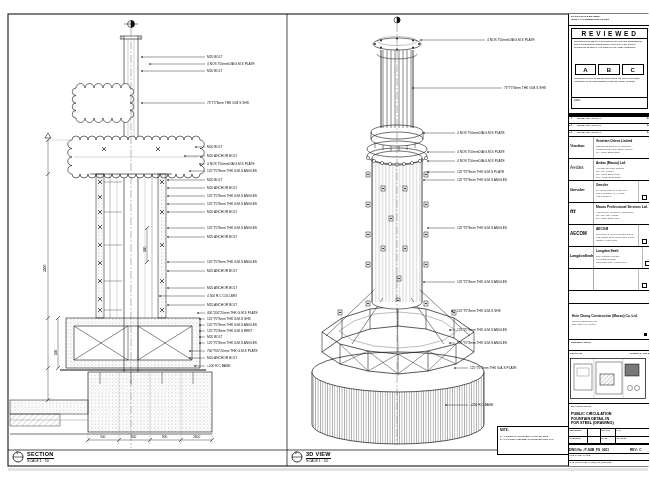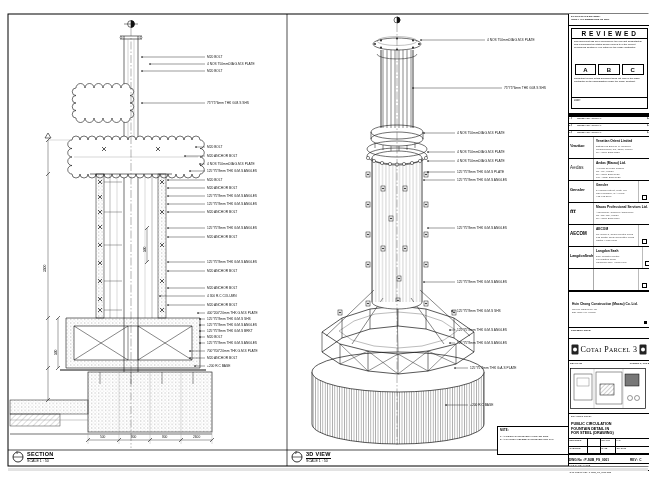--- a/index.html
+++ b/index.html
@@ -698,31 +698,20 @@
         <div class="caddr pre">Rua de Malaca No. 35
 Edf. Nam Hoi, Macau</div>
       </div>
       <span class="sq"></span>
     </div>
 
     <div class="sec ptitle">
       <span class="sx">PROJECT TITLE</span>
     </div>
 
-    <div class="sec banner">
-      <svg width="8" height="11" viewBox="0 0 8 11">
-        <rect x="0.5" y="0.5" width="7" height="10" rx="1" fill="#222"></rect>
-          <circle cx="4" cy="5.5" r="2" fill="#fff"></circle>
-      </svg>
-      <span class="bn">Cotai Parcel 3</span>
-      <svg width="8" height="11" viewBox="0 0 8 11">
-        <rect x="0.5" y="0.5" width="7" height="10" rx="1" fill="#222"></rect>
-          <circle cx="4" cy="5.5" r="2" fill="#fff"></circle>
-      </svg>
-    </div>
 
     <div class="sec keyplan">
       <div class="kphead">
         <span class="sx">KEY PLAN</span>
         <span class="sx r">PARCEL 1, LOT 2</span>
       </div>
       <svg width="76" height="41" viewBox="0 0 76 41">
         <defs>
           <pattern id="kx" width="3" height="3" patternUnits="userSpaceOnUse" patternTransform="rotate(45)">
             <path d="M0,0 V3" stroke="#444" stroke-width="0.5"></path>

